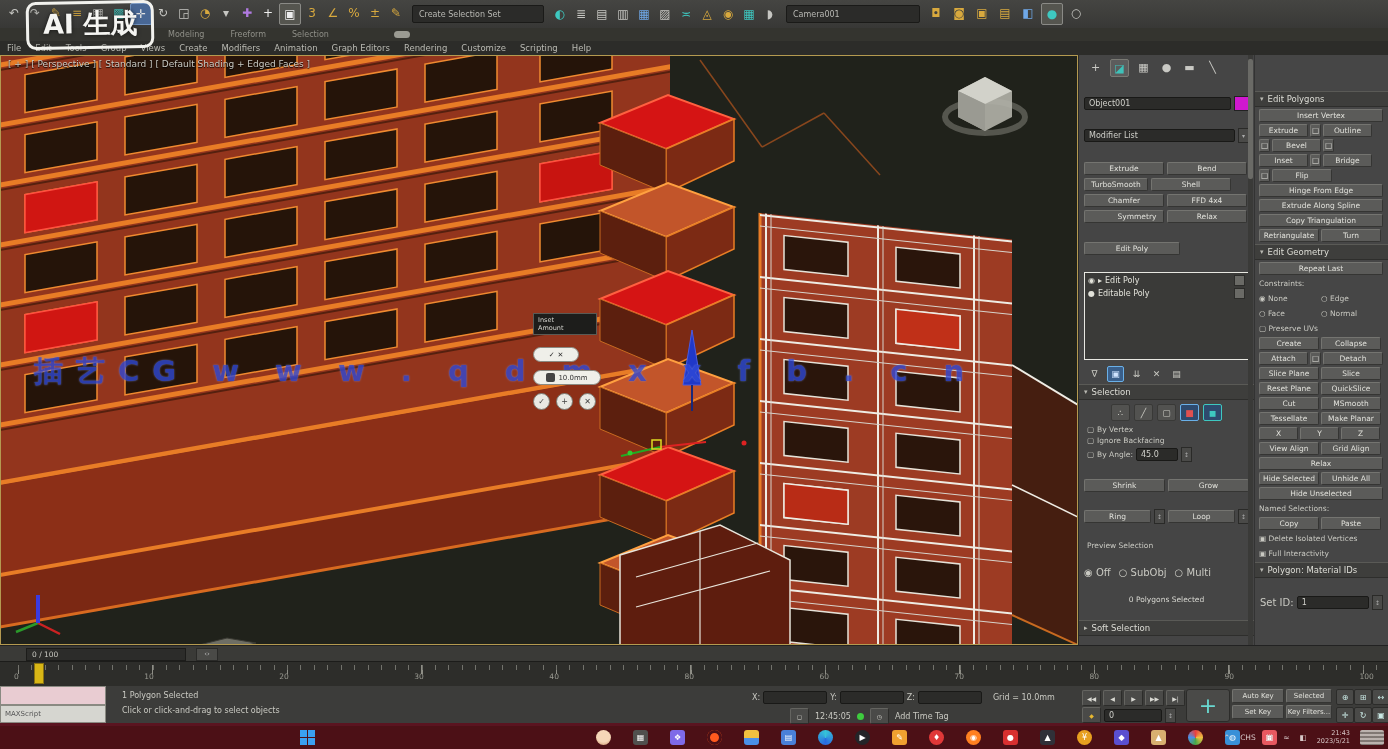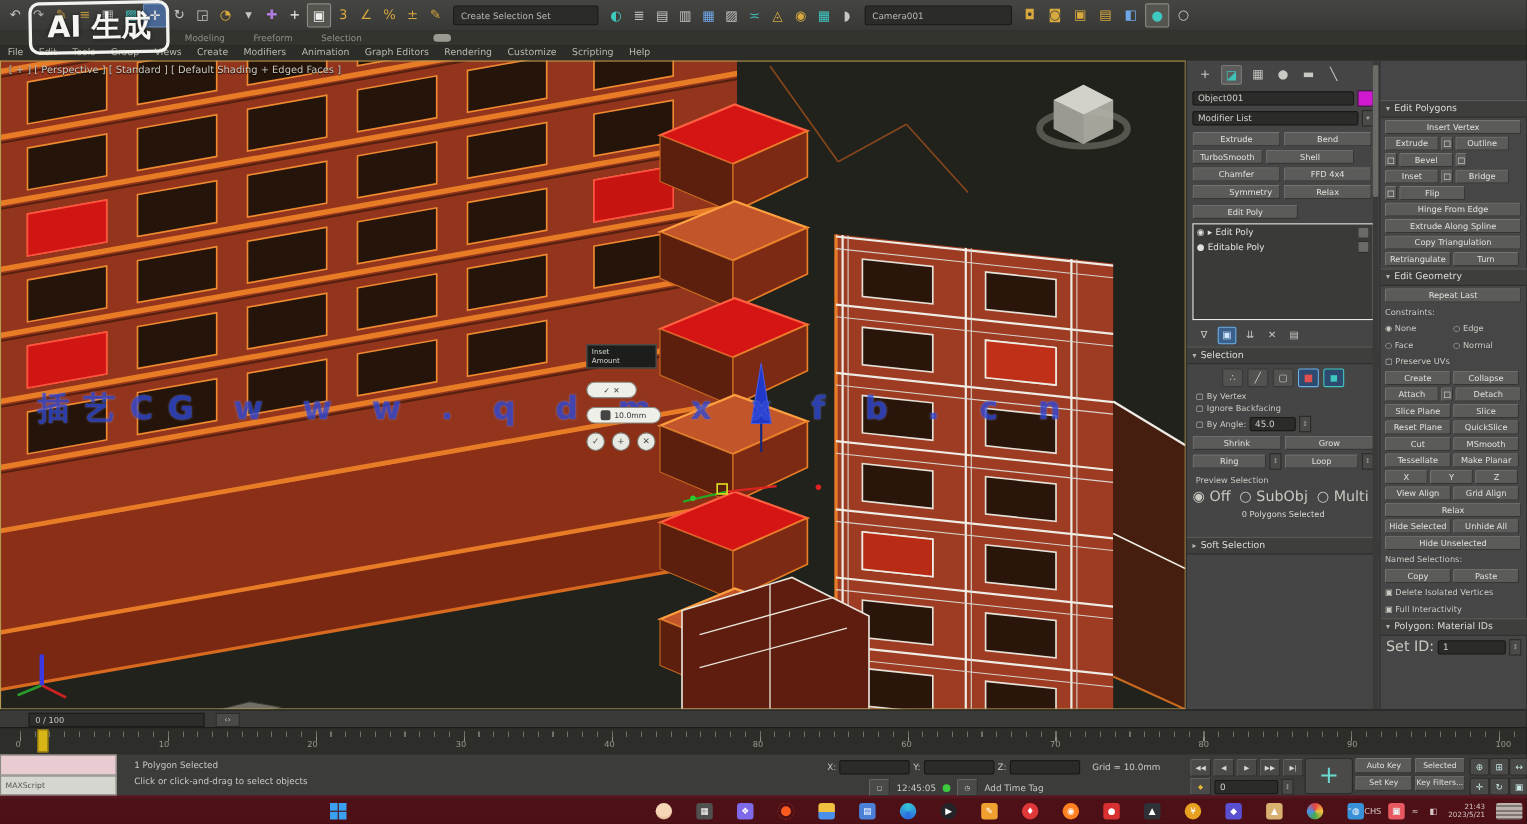--- a/index.html
+++ b/index.html
@@ -43,21 +43,21 @@
   .caddy-circles{display:flex;gap:6px;margin-top:8px;}
   .cc{width:15px;height:15px;border-radius:50%;background:#e9e9e3;border:1px solid #7a7a72;
       display:flex;align-items:center;justify-content:center;font-size:8px;color:#444;}
 
   
   #cmdA{top:55px;left:1078px;width:176px;height:590px;background:#454545;border-left:1px solid #2a2a2a;box-sizing:border-box;}
   #cmdB{top:55px;left:1254px;width:134px;height:590px;background:#464646;border-left:1px solid #333;box-sizing:border-box;padding-top:36px;}
   .tabs{display:flex;gap:6px;padding:4px 8px 2px 8px;}
   .tab{width:17px;height:16px;display:flex;align-items:center;justify-content:center;color:#c9c9c4;font-size:11px;}
   .tab.active{background:#5c5c5c;border:1px solid #7a7a74;color:#3fc1b8;border-radius:2px;}
-  .row{display:flex;gap:3px;margin:3px 5px;align-items:center;}
+  .row{display:flex;gap:3px;margin:17px 5px;align-items:center;}
   .field{background:#2b2b29;border:1px solid #191917;color:#cfcfc9;font-size:8px;height:13px;
          display:flex;align-items:center;padding:0 4px;box-sizing:border-box;border-radius:2px;}
   .btn{background:#5b5b59;border:1px solid;border-color:#747470 #353533 #353533 #747470;color:#e0e0da;
        font-size:7.5px;height:13px;display:flex;align-items:center;justify-content:center;
        border-radius:2px;box-sizing:border-box;white-space:nowrap;overflow:hidden;}
   .swatch{width:13px;height:13px;background:#d018d0;border:1px solid #222;}
   .stackbox{margin:4px 5px;background:#3a3a38;border:1px solid #e8e8e2;height:84px;padding:1px;}
   .stackrow{display:flex;align-items:center;gap:3px;color:#e2e2da;font-size:8px;height:13px;padding:0 2px;}
   .stackrow .mini-sq{margin-left:auto;width:9px;height:9px;background:#6a6a66;border:1px solid #2c2c2a;}
   .stack-tools{display:flex;gap:5px;padding:2px 8px;align-items:center;}
@@ -65,21 +65,21 @@
   .st-ico.active{background:#3a5f8a;border:1px solid #6ab0e8;color:#cfe4ff;border-radius:2px;}
   .roll-h{background:#3e3e3c;border-top:1px solid #5a5a56;border-bottom:1px solid #2e2e2c;color:#ddddd6;
           font-size:8.5px;height:14px;display:flex;align-items:center;padding:0 5px;gap:4px;}
   .roll-h .arr{color:#b9b9b2;font-size:7px;}
   .sub-icos{display:flex;gap:4px;justify-content:center;margin:4px 0;}
   .sub-ico{width:17px;height:15px;display:flex;align-items:center;justify-content:center;
            background:#525250;border:1px solid #393937;color:#c9c9c2;font-size:9px;border-radius:2px;}
   .sub-ico.active{background:#2e4a6e;border:1px solid #6ab0e8;color:#e05050;}
   .sub-ico.teal{color:#3ec8c0;background:#2e4a6e;border:1px solid #3ec8c0;}
   .chkline{color:#c9c9c2;font-size:7.5px;margin:2px 8px;display:flex;align-items:center;gap:3px;}
-  .lbl{color:#c9c9c2;font-size:13px;}
+  .lbl{color:#c9c9c2;font-size:10px;}
   .spin{width:9px;height:13px;background:#4a4a48;border:1px solid #2a2a28;color:#aaa;
         font-size:6px;display:flex;align-items:center;justify-content:center;}
   .status-line{color:#d8d8d2;font-size:7.5px;text-align:center;margin-top:4px;}
   .wrapB{display:flex;flex-wrap:wrap;gap:2px;padding:2px 4px;}
   .b-full{width:124px;} .b-half{width:49px;} .b-h60{width:60px;} .b-mini{width:11px;}
   .b-w38{width:39px;}
   .b-radio{width:60px;background:none;border:none;color:#c9c9c2;justify-content:flex-start;}
   .b-label{width:124px;background:none;border:none;color:#c9c9c2;justify-content:flex-start;}
   .scrollbar{top:55px;left:1248px;width:5px;height:590px;background:#3a3a38;}
   .scrollbar .thumb{position:absolute;top:4px;left:0;width:5px;height:120px;background:#6a6a66;border-radius:2px;}

